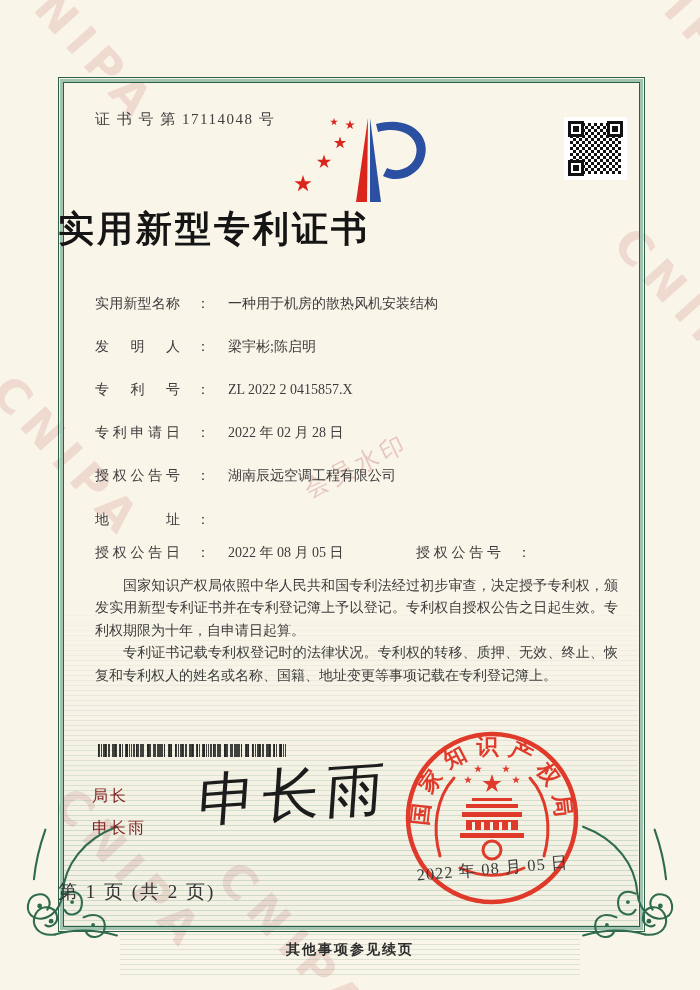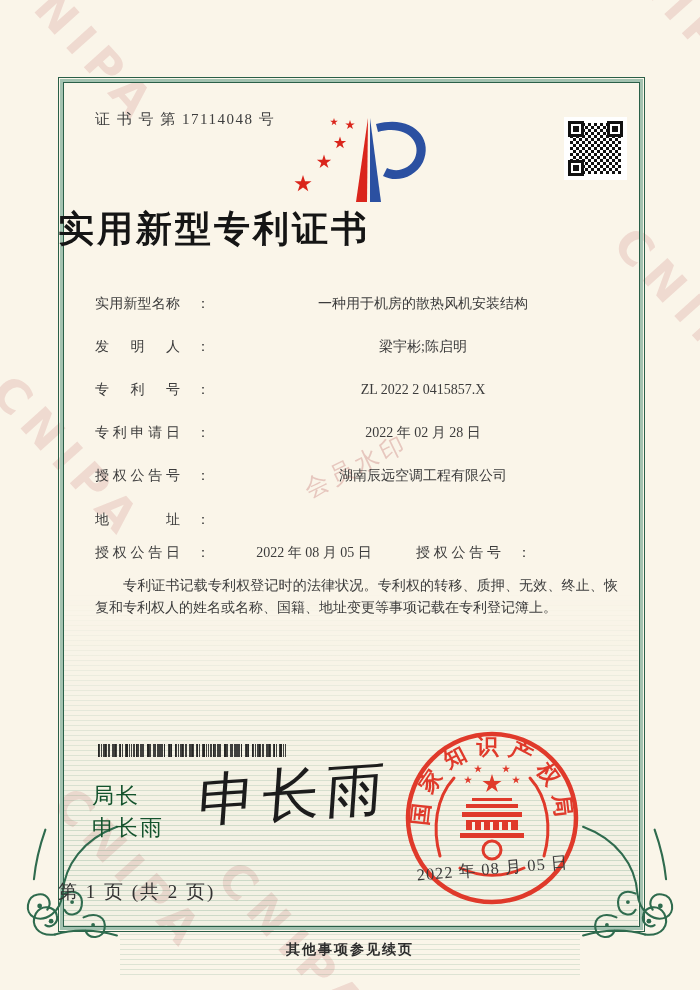--- a/index.html
+++ b/index.html
@@ -55,37 +55,37 @@
   .qr{position:absolute;left:564px;top:117px;width:63px;height:63px;}
   .title{
     position:absolute;left:58px;top:205px;width:586px;text-align:left;
     font-size:36px;font-weight:700;letter-spacing:3px;color:#151515;
   }
   
   .content{position:absolute;left:95px;top:292px;width:523px;font-size:14px;line-height:24px;}
   .f-row{display:flex;margin-bottom:19px;gap:16px;}
   .f-label{flex:0 0 85px;text-align:justify;text-align-last:justify;}
   .f-colon{flex:0 0 16px;}
-  .f-value{flex:1;white-space:pre-line;text-align:center;}
+  .f-value{flex:1;white-space:pre-line;}
   .f-value-fixed{flex:0 0 172px;}
   .f-row-addr{margin-bottom:8px;line-height:26px;}
   .f-row-addr .f-value{line-height:26px;}
   .f-row-last{margin-bottom:0;}
   .paras{margin-top:10px;}
   .paras p{margin:0;text-indent:2em;line-height:22.4px;text-align:justify;}
   
   .barcode{
     position:absolute;left:98px;top:744px;width:188px;height:13px;
     background-image:
       repeating-linear-gradient(90deg,#222 0 2px,transparent 2px 3px,#222 3px 4px,transparent 4px 7px),
       repeating-linear-gradient(90deg,#222 0 1px,transparent 1px 5px,#222 5px 8px,transparent 8px 11px);
     background-blend-mode:multiply;opacity:.85;
   }
   
-  .signer{position:absolute;left:92px;top:780px;font-size:22px;line-height:32px;color:#14532d;letter-spacing:2px;font-family:Liberation Serif, serif;}
+  .signer{position:absolute;left:92px;top:780px;font-size:16px;line-height:32px;color:#7f1d1d;letter-spacing:2px;font-family:Liberation Serif, serif;}
   .autograph{
     position:absolute;left:198px;top:756px;width:200px;
     font-size:58px;color:#1c1c1c;letter-spacing:6px;white-space:nowrap;
     transform:rotate(-4deg) skewX(-8deg);font-weight:400;
   }
   
   .seal{position:absolute;left:402px;top:728px;width:180px;height:180px;opacity:.92;}
   .seal-date{
     position:absolute;left:405px;top:858px;width:175px;text-align:center;
     font-size:16.5px;letter-spacing:1px;color:#3a3a3a;transform:rotate(-5deg);
@@ -219,20 +219,21 @@
     </div>
     <div class="f-row f-row-last">
       <span class="f-label">授权公告日</span>
         <span class="f-colon">：</span>
         <span class="f-value f-value-fixed">2022 年 08 月 05 日</span>
       <span class="f-label">授权公告号</span>
         <span class="f-colon">：</span>
     </div>
 
     <div class="paras">
+      <p>国家知识产权局依照中华人民共和国专利法经过初步审查，决定授予专利权，颁发实用新型专利证书并在专利登记簿上予以登记。专利权自授权公告之日起生效。专利权期限为十年，自申请日起算。</p>
       <p>专利证书记载专利权登记时的法律状况。专利权的转移、质押、无效、终止、恢复和专利权人的姓名或名称、国籍、地址变更等事项记载在专利登记簿上。</p>
     </div>
   </div>
 
   <div class="barcode"></div>
 
   <div class="signer">
     <div>局长</div>
     <div>申长雨</div>
   </div>

